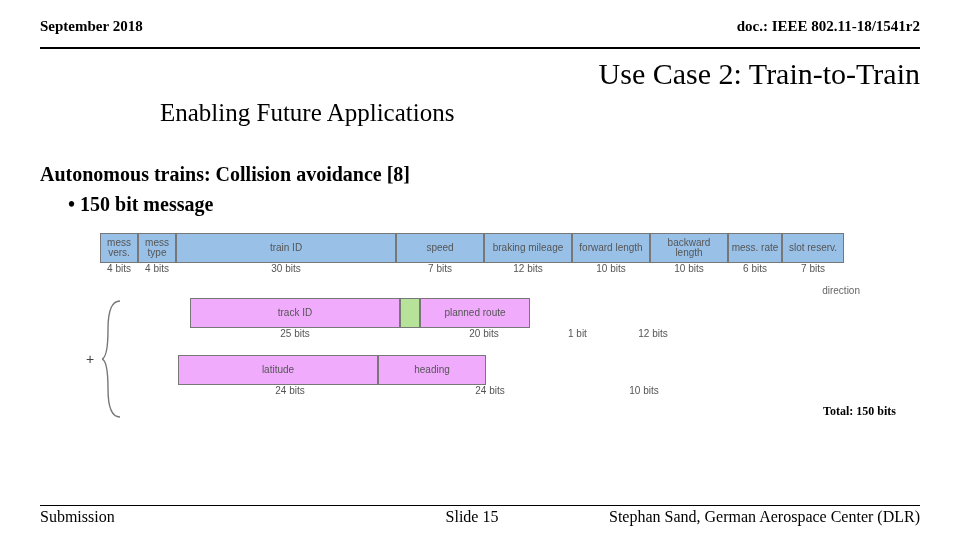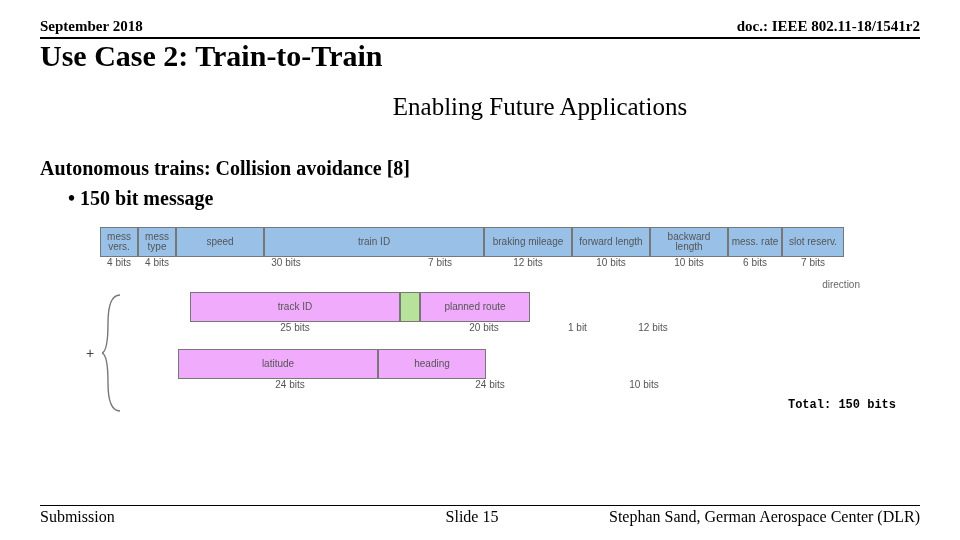--- a/index.html
+++ b/index.html
@@ -8,31 +8,32 @@
     font-family: "Times New Roman", Times, serif;
     color: #000;
     background: #fff;
     position: relative;
   }
   .slide { padding: 18px 40px 0 40px; }
   .header-row {
     display: flex; justify-content: space-between;
     font-size: 15px; font-weight: bold;
     border-bottom: 2px solid #000;
-    padding-bottom: 2px;
+    padding-bottom: 12px;
   }
   .title {
-    text-align: left;
-    font-size: 30px; font-weight: bold;
+    text-align: right;
+    font-size: 30px; font-weight: normal;
+    margin-top: 8px;
   }
   .subtitle {
-    text-align: center;
+    text-align: left;
     font-size: 25px;
     margin-left: 120px;
-    margin-top: 20px;
+    margin-top: 8px;
   }
   .body-text {
     margin-top: 32px;
     font-size: 20px; font-weight: bold;
     line-height: 1.5;
   }
   .bullet { margin-left: 28px; }
 
   .diagram {
     margin: 14px 20px 0 20px;
@@ -68,21 +69,21 @@
   .brace {
     position: absolute; left: 42px; top: 66px;
     width: 24px; height: 120px;
     font-family: Arial;
   }
   .brace svg { width: 24px; height: 120px; }
   .total {
     text-align: right; font-weight: bold;
     font-size: 12px; color: #000;
     margin-top: 8px; margin-right: 4px;
-    font-family: Liberation Mono, monospace;
+    font-family: Liberation Serif, serif;
   }
 
   .footer-row {
     position: absolute; left: 40px; right: 40px; bottom: 14px;
     border-top: 1.5px solid #000;
     display: flex; justify-content: space-between;
     font-size: 16px;
     padding-top: 2px;
   }
   .footer-row .center { position: absolute; left: 0; right: 16px; text-align: center; }
@@ -105,22 +106,22 @@
     <div class="bullet">• 150 bit message</div>
   </div>
 
   <div class="diagram">
 
     <div class="row-wrap">
       <div class="cell blue" style="width:38px">mess
 vers.</div>
       <div class="cell blue" style="width:38px">mess
 type</div>
+      <div class="cell blue" style="width:220px">train ID</div>
       <div class="cell blue" style="width:88px">speed</div>
-      <div class="cell blue" style="width:220px">train ID</div>
       <div class="cell blue" style="width:88px">braking
 mileage</div>
       <div class="cell blue" style="width:78px">forward
 length</div>
       <div class="cell blue" style="width:78px">backward
 length</div>
       <div class="cell blue" style="width:54px">mess.
 rate</div>
       <div class="cell blue" style="width:62px">slot
 reserv.</div>

